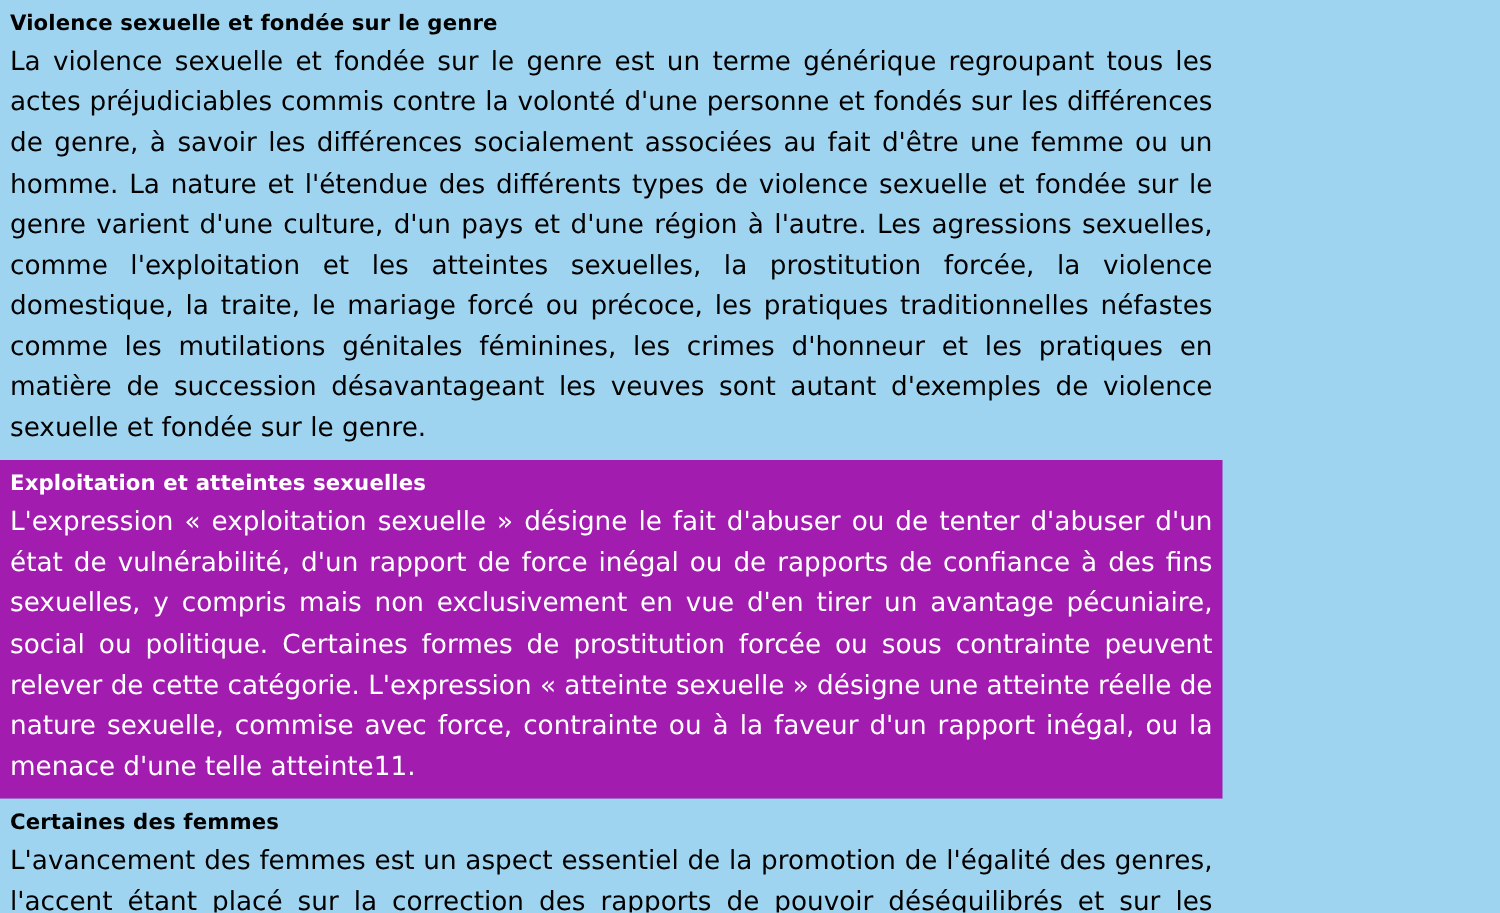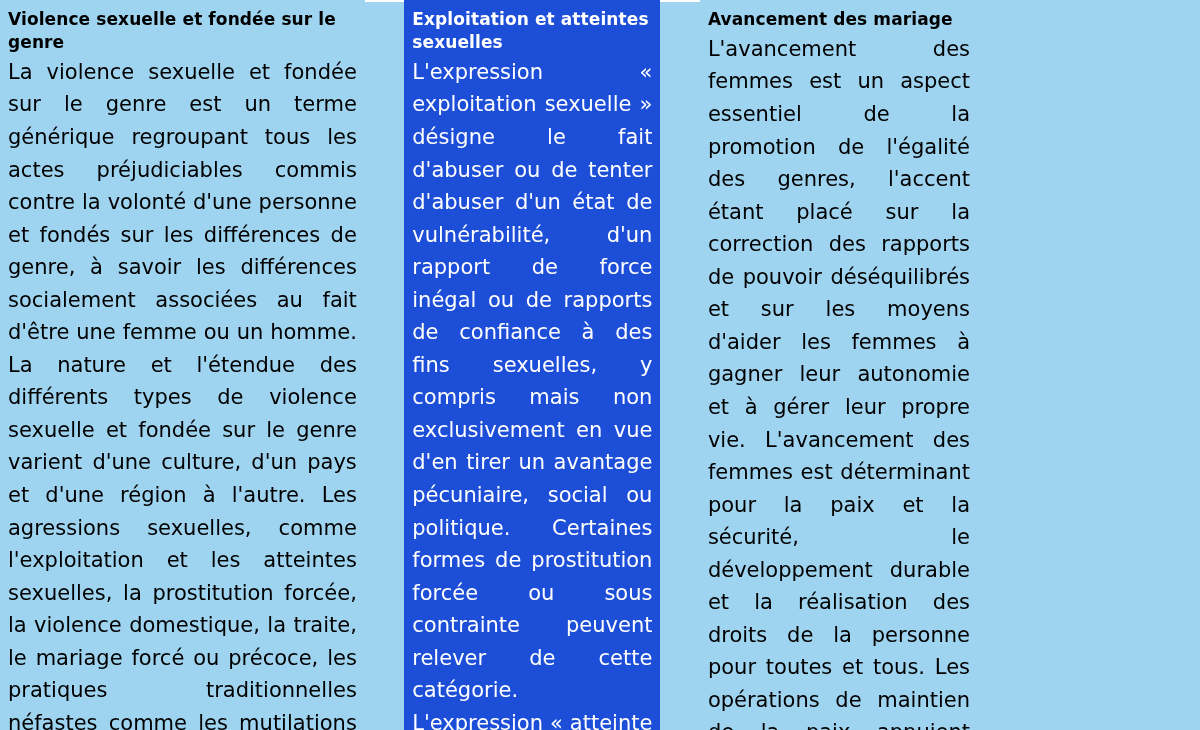--- a/index.html
+++ b/index.html
@@ -12,33 +12,33 @@
     background: #9fd4f0;
     font-family: "DejaVu Sans", sans-serif;
     color: #000000;
     overflow: hidden;
   }
   .page {
     width: 978px;
     height: 730px;
     box-sizing: border-box;
     display: flex;
-    flex-direction: row;
+    flex-direction: column;
     background: #9fd4f0;
   }
   .section {
     box-sizing: border-box;
     padding: 8px 8px 10px 8px;
   }
   .section.light {
     background: #9fd4f0;
     color: #000000;
   }
   .section.dark {
-    background: #1d4ed8;
+    background: #a21caf;
     color: #ffffff;
   }
   .section-title {
     font-size: 17px;
     font-weight: bold;
     line-height: 1.35;
     margin: 0 0 2px 0;
     letter-spacing: 0.1px;
   }
   .section-body {
@@ -71,19 +71,19 @@
   <div class="divider"></div>
 
   <section class="section dark">
     <h2 class="section-title">Exploitation et atteintes sexuelles</h2>
     <p class="section-body">L'expression « exploitation sexuelle » désigne le fait d'abuser ou de tenter d'abuser d'un état de vulnérabilité, d'un rapport de force inégal ou de rapports de confiance à des fins sexuelles, y compris mais non exclusivement en vue d'en tirer un avantage pécuniaire, social ou politique. Certaines formes de prostitution forcée ou sous contrainte peuvent relever de cette catégorie. L'expression « atteinte sexuelle » désigne une atteinte réelle de nature sexuelle, commise avec force, contrainte ou à la faveur d'un rapport inégal, ou la menace d'une telle atteinte11.</p>
   </section>
 
   <div class="divider"></div>
 
   <section class="section light">
-    <h2 class="section-title">Avancement des mariage</h2>
+    <h2 class="section-title">Certaines des femmes</h2>
     <p class="section-body">L'avancement des femmes est un aspect essentiel de la promotion de l'égalité des genres, l'accent étant placé sur la correction des rapports de pouvoir déséquilibrés et sur les moyens d'aider les femmes à gagner leur autonomie et à gérer leur propre vie. L'avancement des femmes est déterminant pour la paix et la sécurité, le développement durable et la réalisation des droits de la personne pour toutes et tous. Les opérations de maintien de la paix appuient l'avancement des femmes par leur action en faveur de l'égalité des genres et de l'exécution des mandats concernant les femmes, la paix et la sécurité.</p>
   </section>
 
   <div class="spacer"></div>
 
 </div>
 
 </body></html>

